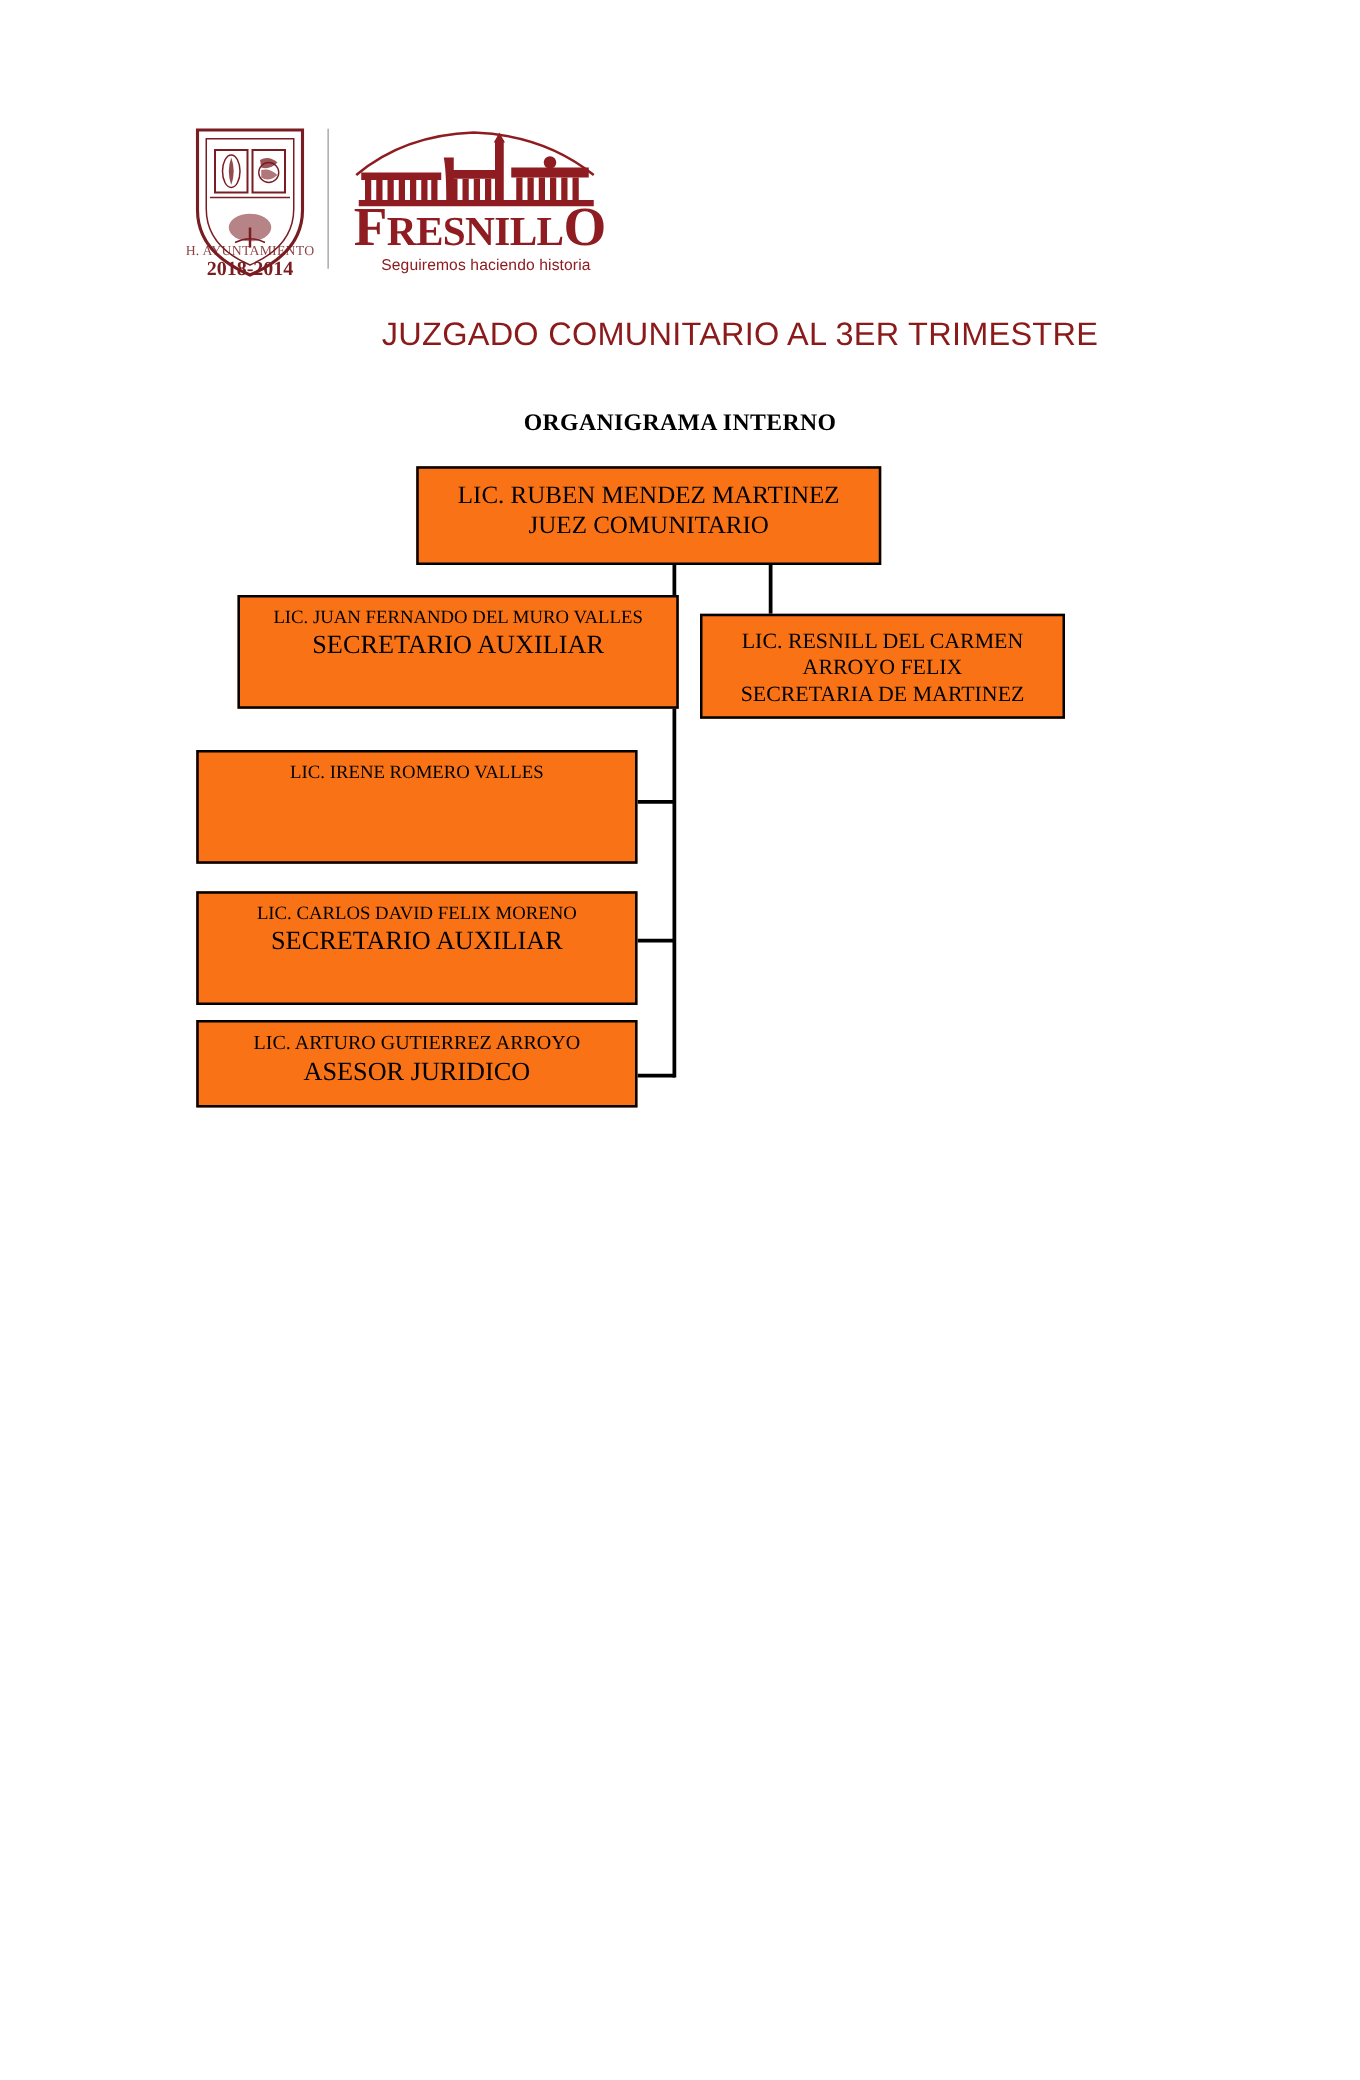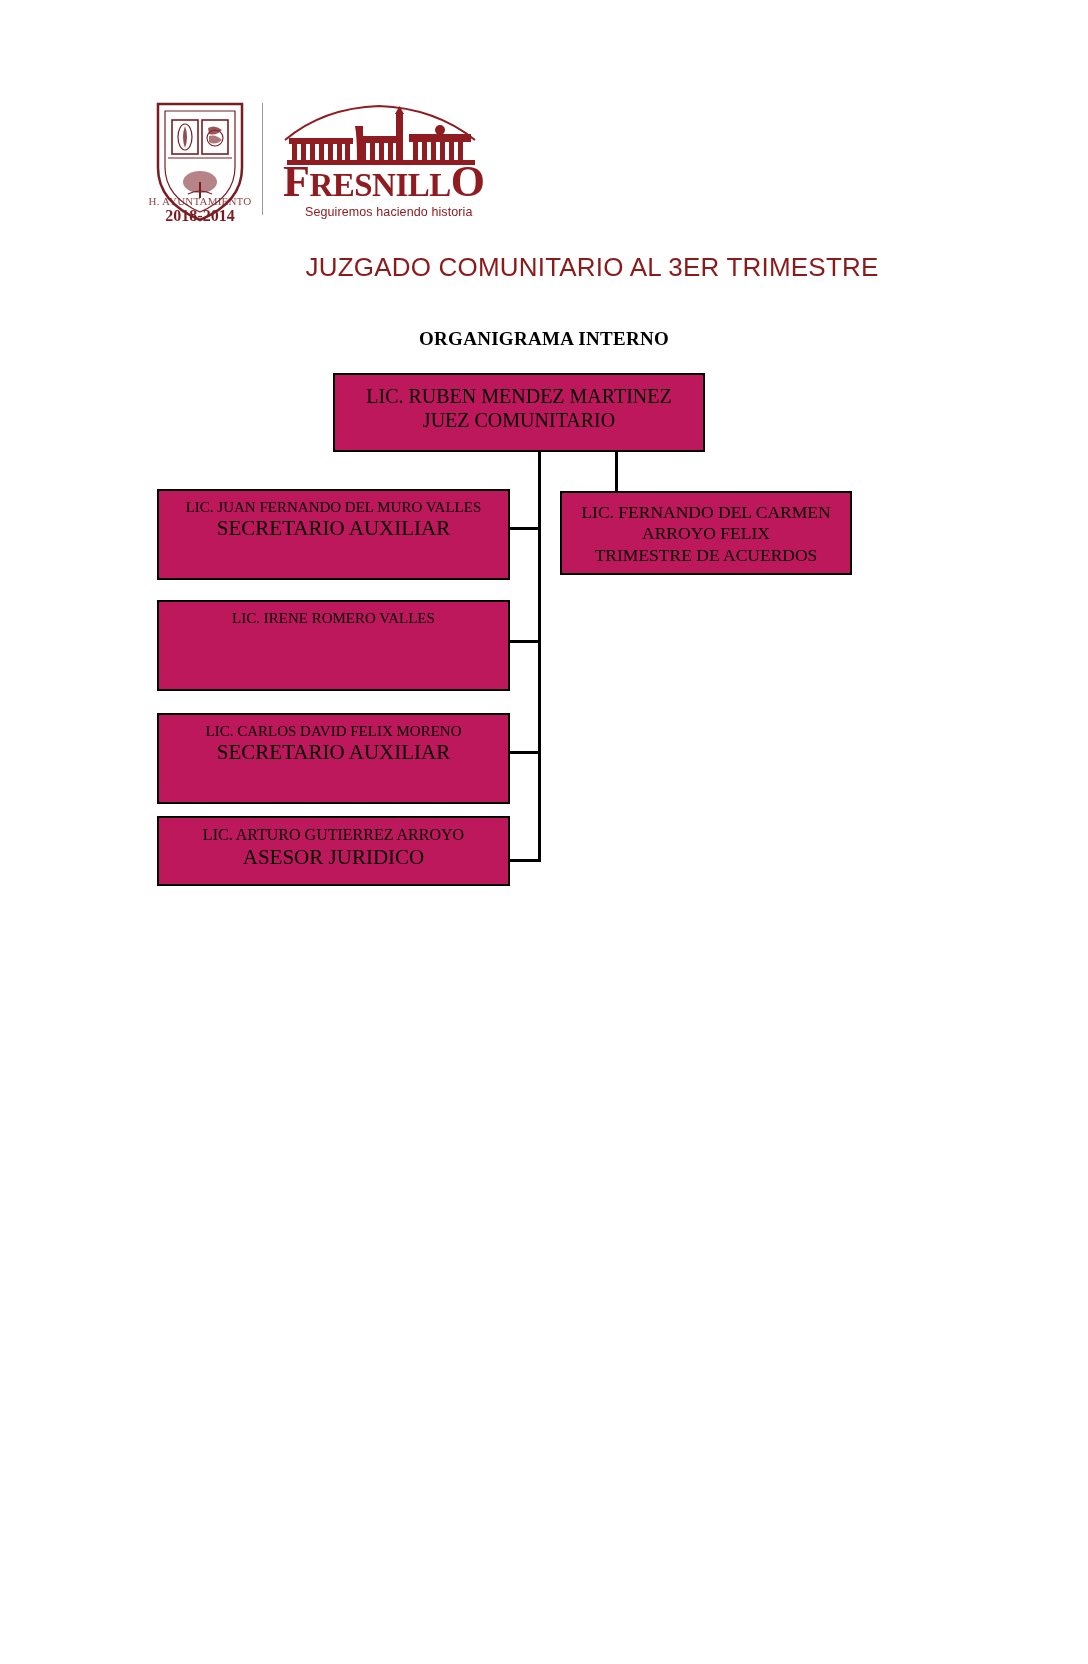--- a/index.html
+++ b/index.html
@@ -58,21 +58,21 @@
     font-family:"Liberation Serif",serif;
     font-size:19px;font-weight:bold;letter-spacing:.3px;
   }
 
   
   .chart{position:absolute;left:0;top:0;width:1088px;height:1664px;}
 
   .node{
     position:absolute;
     border:2px solid #000;
-    background:#be185d;
+    background:#f97316;
     box-sizing:border-box;
     text-align:center;
     padding-top:7px;
   }
   .node .nm{
     display:block;
     font-family:"Liberation Serif",serif;
     color:#000;
     line-height:1.22;
   }
@@ -88,21 +88,21 @@
   #node-top .nm{font-size:20px;}
   #node-top .rl{font-size:20px;font-weight:normal;}
 
   
   #node-right{left:560px;top:491px;width:292px;height:84px;padding-top:9px;}
   #node-right .nm{font-size:17.5px;}
   #node-right .rl{font-size:17.5px;}
 
   
   .node-left{left:157px;width:353px;height:91px;}
-  #node-l1{top:489px;}
+  #node-l1{top:476px;margin-left:33px;}
   #node-l2{top:600px;}
   #node-l3{top:713px;}
   #node-l4{top:816px;height:70px;}
   .node-left .nm{font-size:15px;}
   .node-left .rl{font-size:21px;}
   #node-l4 .nm{font-size:16px;}
 
   
   .conn{position:absolute;background:#000;}
   #trunk{left:538px;top:452px;width:3px;height:410px;}
@@ -197,23 +197,23 @@
     <div class="conn stub" id="stub2"></div>
     <div class="conn stub" id="stub3"></div>
     <div class="conn stub" id="stub4"></div>
 
     <div class="node" id="node-top">
       <span class="nm">LIC. RUBEN MENDEZ MARTINEZ</span>
       <span class="rl">JUEZ COMUNITARIO</span>
     </div>
 
     <div class="node" id="node-right">
-      <span class="nm">LIC.  FERNANDO DEL CARMEN</span>
+      <span class="nm">LIC.  RESNILL DEL CARMEN</span>
       <span class="nm">ARROYO FELIX</span>
-      <span class="rl">TRIMESTRE DE ACUERDOS</span>
+      <span class="rl">SECRETARIA DE MARTINEZ</span>
     </div>
 
     <div class="node node-left" id="node-l1">
       <span class="nm">LIC. JUAN FERNANDO DEL MURO VALLES</span>
       <span class="rl">SECRETARIO AUXILIAR</span>
     </div>
 
     <div class="node node-left" id="node-l2">
       <span class="nm">LIC. IRENE ROMERO VALLES</span>
     </div>

